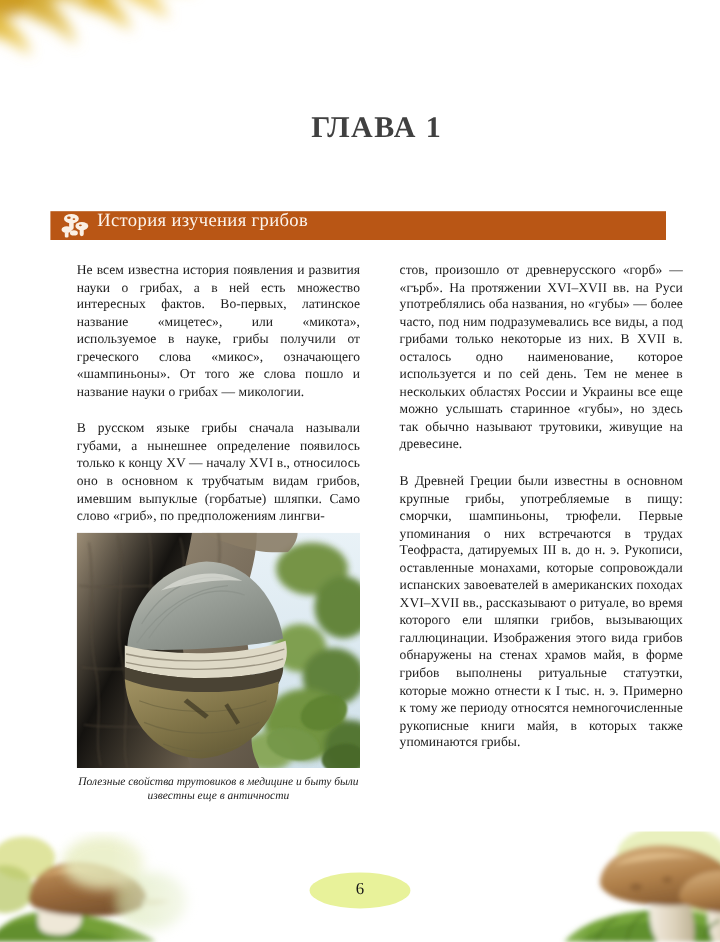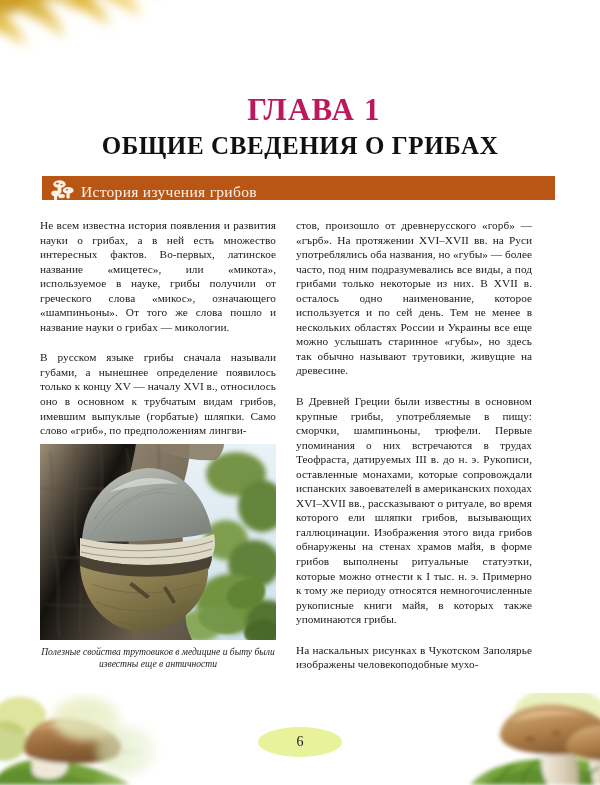--- a/index.html
+++ b/index.html
@@ -41,25 +41,25 @@
   
   .chapter-head {
     position: absolute;
     left: 0;
     top: 92px;
     width: 600px;
     text-align: center;
     z-index: 3;
   }
   .chapter-number {
-    font-size: 31px;
+    font-size: 25px;
     font-weight: bold;
     letter-spacing: 1.2px;
     line-height: 1.18;
-    color: #be185d;
+    color: #404040;
     font-family: "Liberation Serif", "DejaVu Serif", serif;
     padding-left: 28px;
   }
   .chapter-title {
     font-size: 25px;
     font-weight: bold;
     letter-spacing: 0.6px;
     line-height: 1.18;
     margin-top: 2px;
     color: #13110f;
@@ -68,21 +68,21 @@
 
   
   .section-banner {
     position: absolute;
     left: 42px;
     top: 176px;
     width: 513px;
     height: 24px;
     background: #b95615;
     display: flex;
-    align-items: flex-end;
+    align-items: flex-start;
     z-index: 3;
   }
   .banner-icon {
     width: 26px;
     height: 22px;
     margin-left: 8px;
     margin-right: 5px;
     flex: 0 0 auto;
     display: block;
   }
@@ -92,25 +92,25 @@
     letter-spacing: 0.3px;
     font-family: "Liberation Serif", "DejaVu Serif", serif;
     line-height: 1;
     padding-bottom: 1px;
   }
 
   
   .columns {
     position: absolute;
     top: 218px;
-    left: 40px;
+    left: 64px;
     width: 493px;
     height: 485px;
     display: flex;
-    gap: 20px;
+    gap: 33px;
     z-index: 3;
   }
   .col {
     width: 236px;
     flex: 0 0 236px;
   }
   .col p {
     margin: 0;
     text-align: justify;
     text-align-last: auto;
@@ -195,21 +195,20 @@
       <path d="M44 0 C 66 4, 82 16, 92 36 C 80 30, 68 24, 56 26 C 66 38, 76 50, 78 64 C 64 52, 50 42, 38 40 Z" fill="url(#gLeafB)"></path>
       <path d="M86 0 C 110 2, 128 10, 142 26 C 128 22, 114 18, 102 20 C 112 30, 120 40, 124 52 C 110 42, 96 34, 84 32 Z" fill="url(#gLeafA)"></path>
       <path d="M126 0 C 146 2, 162 8, 176 20 C 162 18, 148 16, 138 18 C 146 26, 152 34, 155 42 C 142 34, 130 28, 120 26 Z" fill="#f0cf66"></path>
       <ellipse cx="150" cy="8" rx="34" ry="12" fill="#f7e7a6"></ellipse>
       <ellipse cx="20" cy="20" rx="22" ry="20" fill="#c9971c" opacity="0.85"></ellipse>
     </g>
   </svg>
 
   <div class="chapter-head">
     <div class="chapter-number">ГЛАВА 1</div>
-    <div class="chapter-title">ОБЩИЕ СВЕДЕНИЯ О ГРИБАХ</div>
   </div>
 
   <div class="section-banner">
     <svg class="banner-icon" viewBox="0 0 26 22" aria-hidden="true">
       <g fill="#fbf0e4">
         <ellipse cx="9.5" cy="6.2" rx="6.2" ry="3.9"></ellipse>
         <path d="M7.6 9.2 h3.8 v4.6 a1.9 1.9 0 0 1 -3.8 0 Z"></path>
         <ellipse cx="18.2" cy="12.4" rx="5.4" ry="3.4"></ellipse>
         <path d="M16.4 15.2 h3.4 v3.9 a1.7 1.7 0 0 1 -3.4 0 Z"></path>
         <ellipse cx="5.6" cy="15.4" rx="4.3" ry="2.8"></ellipse>
@@ -330,21 +329,20 @@
           </g>
         </svg>
 
         <div class="caption">Полезные свойства трутовиков в медицине и быту были известны еще в античности</div>
       </div>
     </div>
 
     <div class="col">
       <p>стов, произошло от древнерусского «горб» — «гърб». На протяжении XVI–XVII вв. на Руси употреблялись оба названия, но «губы» — более часто, под ним подразумевались все виды, а под грибами только некоторые из них. В XVII в. осталось одно наименование, которое используется и по сей день. Тем не менее в нескольких областях России и Украины все еще можно услышать старинное «губы», но здесь так обычно называют трутовики, живущие на древесине.</p>
       <p>В Древней Греции были известны в основном крупные грибы, употребляемые в пищу: сморчки, шампиньоны, трюфели. Первые упоминания о них встречаются в трудах Теофраста, датируемых III в. до н. э. Рукописи, оставленные монахами, которые сопровождали испанских завоевателей в американских походах XVI–XVII вв., рассказывают о ритуале, во время которого ели шляпки грибов, вызывающих галлюцинации. Изображения этого вида грибов обнаружены на стенах храмов майя, в форме грибов выполнены ритуальные статуэтки, которые можно отнести к I тыс. н. э. Примерно к тому же периоду относятся немногочисленные рукописные книги майя, в которых также упоминаются грибы.</p>
-      <p>На наскальных рисунках в Чукотском Заполярье изображены человекоподобные мухо-</p>
     </div>
   </div>
 
   <svg class="deco-bottom" viewBox="0 0 600 92" preserveAspectRatio="none" aria-hidden="true">
     <defs>
       <filter id="blurBot" x="-20%" y="-20%" width="140%" height="140%">
         <feGaussianBlur stdDeviation="2.2"></feGaussianBlur>
       </filter>
       <filter id="blurBot2" x="-20%" y="-20%" width="140%" height="140%">
         <feGaussianBlur stdDeviation="5"></feGaussianBlur>

